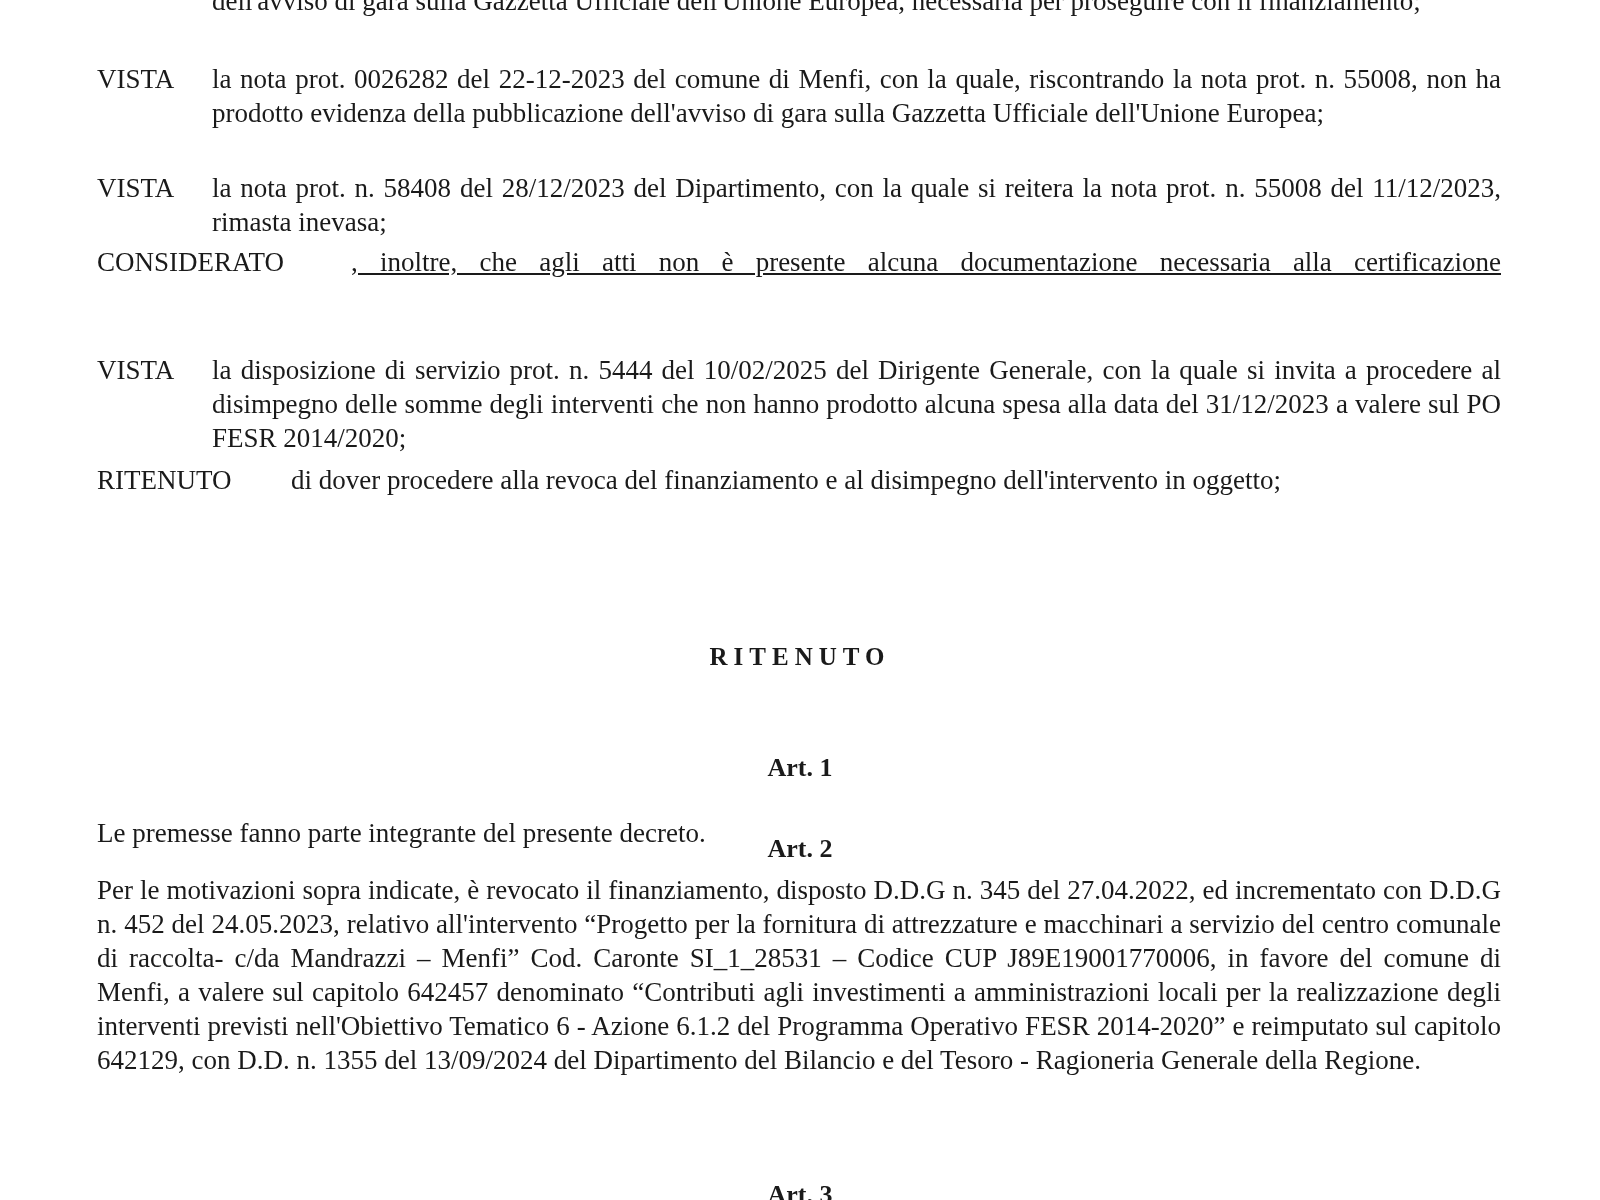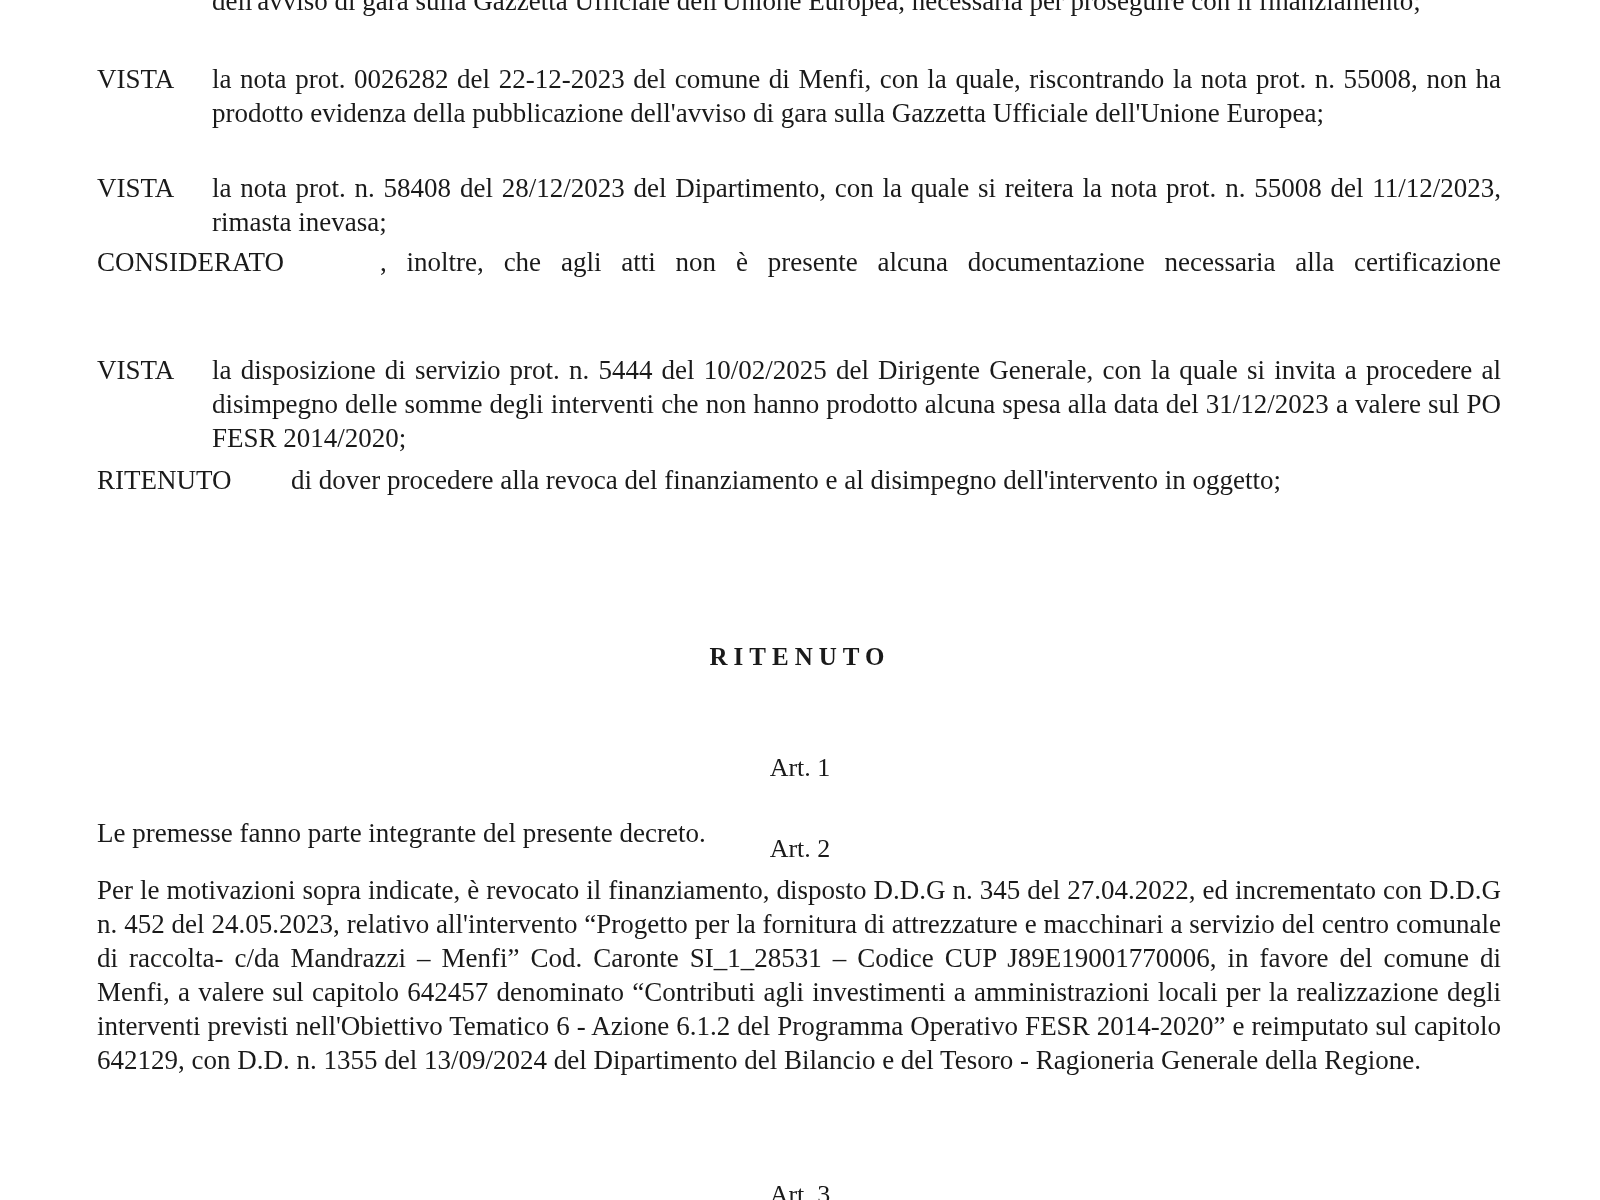--- a/index.html
+++ b/index.html
@@ -48,21 +48,21 @@
       text-align: center;
       font-weight: bold;
       letter-spacing: 6px;
       font-size: 25px;
     }
     .art-title {
       position: absolute;
       left: 0;
       width: 1600px;
       text-align: center;
-      font-weight: normal;
+      font-weight: bold;
       font-size: 26px;
     }
     .art-body {
       position: absolute;
       left: 97px;
       width: 1404px;
       text-align: justify;
       text-align-last: left;
     }
     .top-cut {
@@ -86,21 +86,21 @@
     <div class="body">la nota prot. 0026282 del 22-12-2023 del comune di Menfi, con la quale, riscontrando la nota prot. n. 55008, non ha prodotto evidenza della pubblicazione dell'avviso di gara sulla Gazzetta Ufficiale dell'Unione Europea;</div>
   </div>
 
   <div class="clause" style="top:171px;">
     <span class="kw">VISTA</span>
     <div class="body">la nota prot. n. 58408 del 28/12/2023 del Dipartimento, con la quale si reitera la nota prot. n. 55008 del 11/12/2023, rimasta inevasa;</div>
   </div>
 
   <div class="clause" style="top:245px;">
     <span class="kw">CONSIDERATO</span>
-    <div class="body" style="margin-left:115px;">
+    <div class="body" style="margin-left:86px;text-decoration:underline;">
       <div style="margin-left:168px; text-align:justify; text-align-last:justify;">, inoltre, che agli atti non è presente alcuna documentazione necessaria alla certificazione</div>
     </div>
   </div>
 
   <div class="clause" style="top:353px;">
     <span class="kw">VISTA</span>
     <div class="body">la disposizione di servizio prot. n. 5444 del 10/02/2025 del Dirigente Generale, con la quale si invita a procedere al disimpegno delle somme degli interventi che non hanno prodotto alcuna spesa alla data del 31/12/2023 a valere sul PO FESR 2014/2020;</div>
   </div>
 
   <div class="clause" style="top:463px;">

